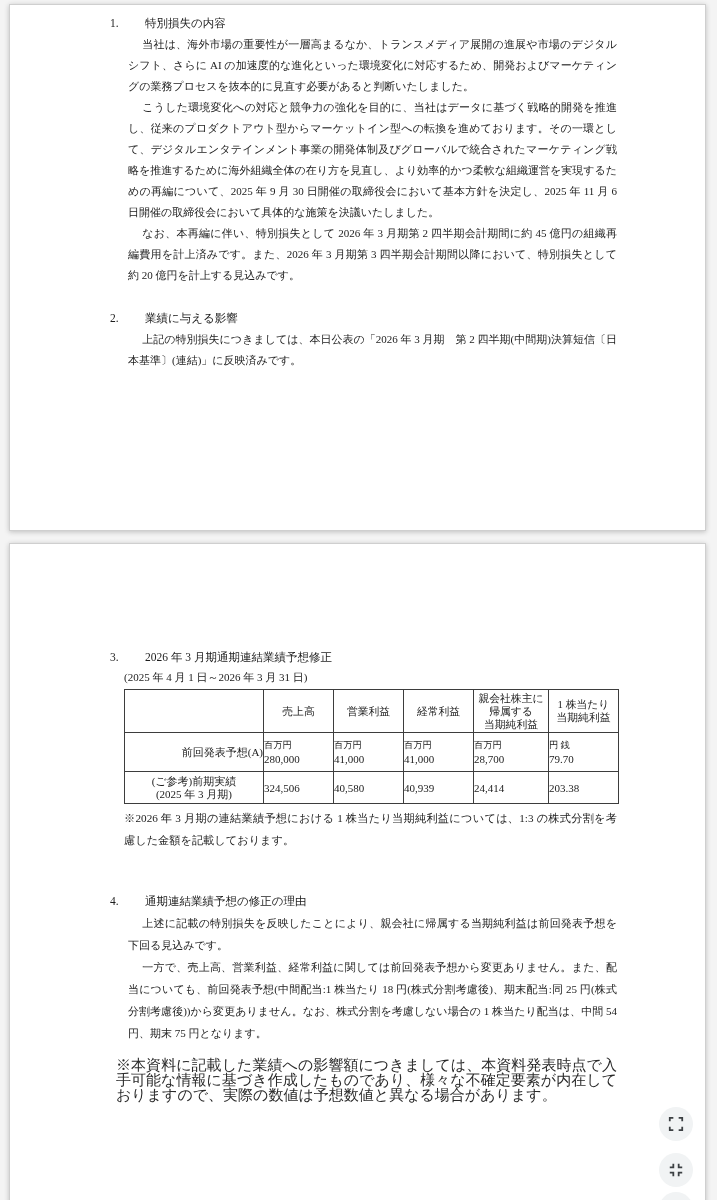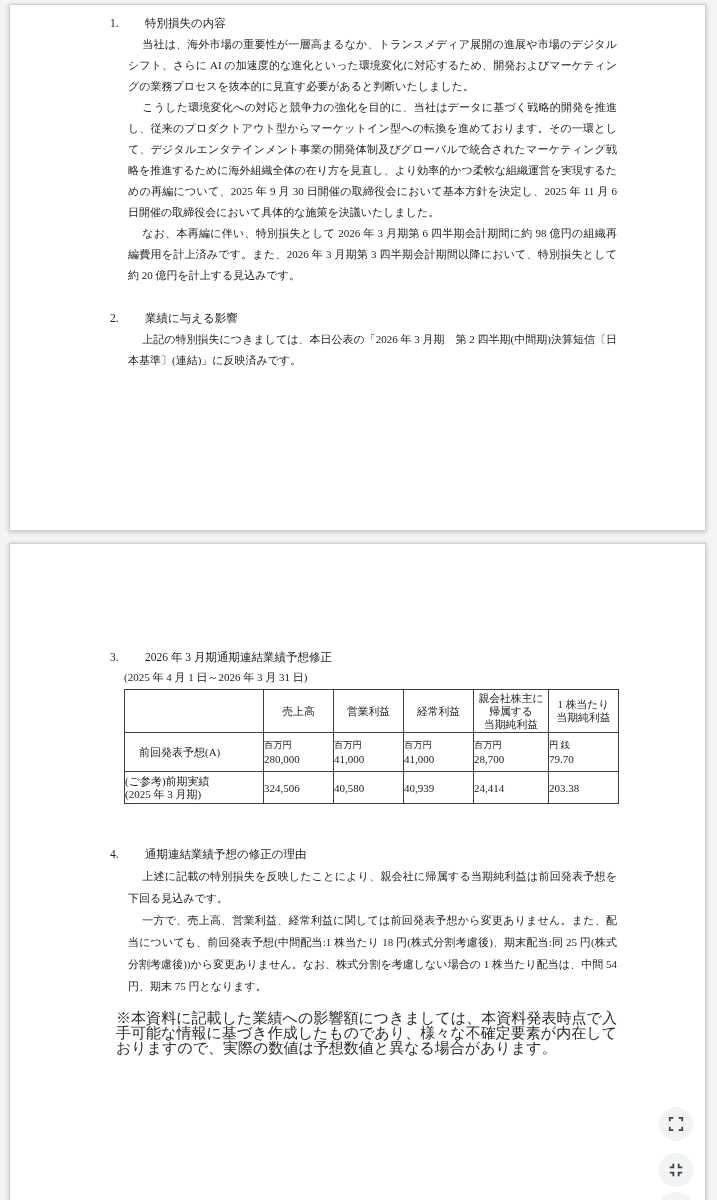--- a/index.html
+++ b/index.html
@@ -59,22 +59,22 @@
     white-space:pre-line;
     line-height:13px;
     font-size:10.8px;
   }
   .tr-head   { height:43px; }
   .tr-a      { height:39px; }
   .tr-b      { height:18px; }
   .tr-diff   { height:31px; }
   .tr-rate   { height:33px; }
   .tr-prev   { height:32px; }
-  .ftable td.lbl { text-align:left; padding-left:14px; line-height:13px; }
-  .ftable td.lbl-center { line-height:13px; }
+  .ftable td.lbl { text-align:right; padding-left:14px; line-height:13px; }
+  .ftable td.lbl-center { text-align:center; line-height:13px; }
   .ftable td.val { padding-right:0; }
   .ftable .unit { font-size:9.3px; line-height:11px; margin-bottom:2px; }
   .ftable td.gray { background:#8a8a8a; }
 
   .table-note {
     margin:3px 0 0 14px;
     font-size:11.2px; line-height:22px;
     text-align:justify;
   }
   #sec4 { margin-top:40px; }
@@ -110,21 +110,21 @@
   <div class="page-inner">
 
     <section id="sec1">
       <div class="sec-head">
         <span class="num">1.</span>
         <span class="sec-title">特別損失の内容</span>
       </div>
       <div class="sec-body">
         <p>当社は、海外市場の重要性が一層高まるなか、トランスメディア展開の進展や市場のデジタルシフト、さらに AI の加速度的な進化といった環境変化に対応するため、開発およびマーケティングの業務プロセスを抜本的に見直す必要があると判断いたしました。</p>
         <p>こうした環境変化への対応と競争力の強化を目的に、当社はデータに基づく戦略的開発を推進し、従来のプロダクトアウト型からマーケットイン型への転換を進めております。その一環として、デジタルエンタテインメント事業の開発体制及びグローバルで統合されたマーケティング戦略を推進するために海外組織全体の在り方を見直し、より効率的かつ柔軟な組織運営を実現するための再編について、2025 年 9 月 30 日開催の取締役会において基本方針を決定し、2025 年 11 月 6 日開催の取締役会において具体的な施策を決議いたしました。</p>
-        <p>なお、本再編に伴い、特別損失として 2026 年 3 月期第 6 四半期会計期間に約 98 億円の組織再編費用を計上済みです。また、2026 年 3 月期第 3 四半期会計期間以降において、特別損失として約 20 億円を計上する見込みです。</p>
+        <p>なお、本再編に伴い、特別損失として 2026 年 3 月期第 2 四半期会計期間に約 45 億円の組織再編費用を計上済みです。また、2026 年 3 月期第 3 四半期会計期間以降において、特別損失として約 20 億円を計上する見込みです。</p>
       </div>
     </section>
 
     <section id="sec2">
       <div class="sec-head">
         <span class="num">2.</span>
         <span class="sec-title">業績に与える影響</span>
       </div>
       <div class="sec-body">
         <p>上記の特別損失につきましては、本日公表の「2026 年 3 月期　第 2 四半期(中間期)決算短信〔日本基準〕(連結)」に反映済みです。</p>
@@ -196,20 +196,21 @@
           </td>
           <td class="val">324,506</td>
           <td class="val">40,580</td>
           <td class="val">40,939</td>
           <td class="val">24,414</td>
           <td class="val">203.38</td>
         </tr>
       </tbody>
         </table>
 
+      <div class="table-note">※2026 年 3 月期の連結業績予想における 1 株当たり当期純利益については、1:3 の株式分割を考慮した金額を記載しております。</div>
     </section>
 
     <section id="sec4">
       <div class="sec-head">
         <span class="num">4.</span>
         <span class="sec-title">通期連結業績予想の修正の理由</span>
       </div>
       <div class="sec-body">
         <p>上述に記載の特別損失を反映したことにより、親会社に帰属する当期純利益は前回発表予想を下回る見込みです。</p>
         <p>一方で、売上高、営業利益、経常利益に関しては前回発表予想から変更ありません。また、配当についても、前回発表予想(中間配当:1 株当たり 18 円(株式分割考慮後)、期末配当:同 25 円(株式分割考慮後))から変更ありません。なお、株式分割を考慮しない場合の 1 株当たり配当は、中間 54 円、期末 75 円となります。</p>

